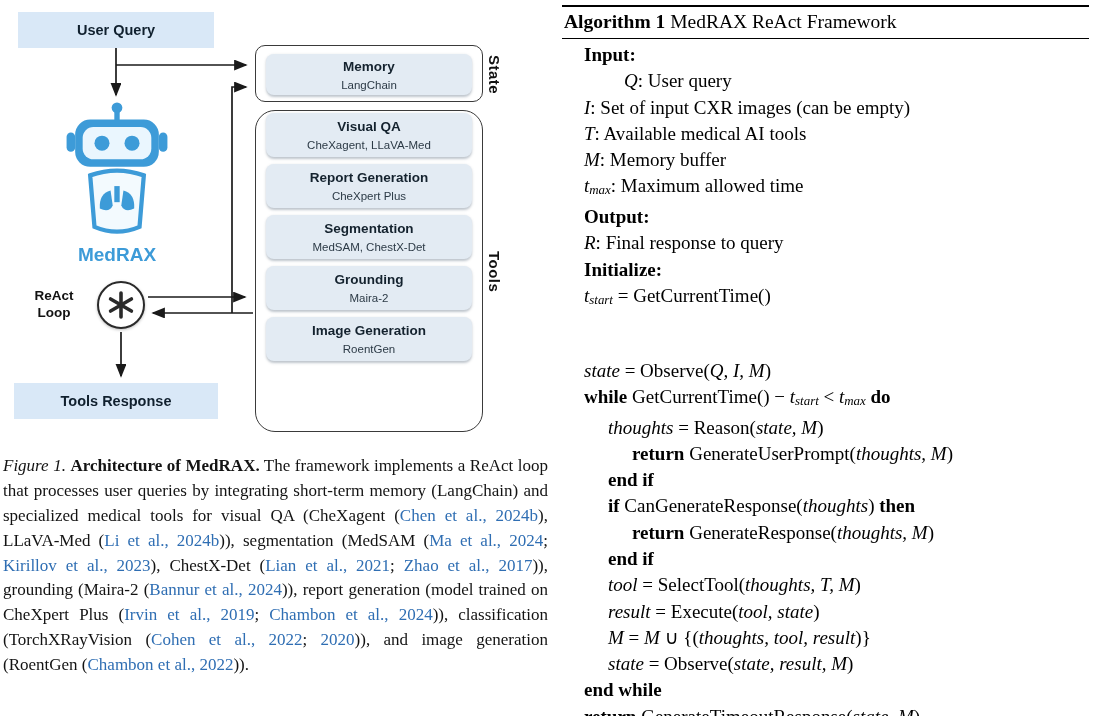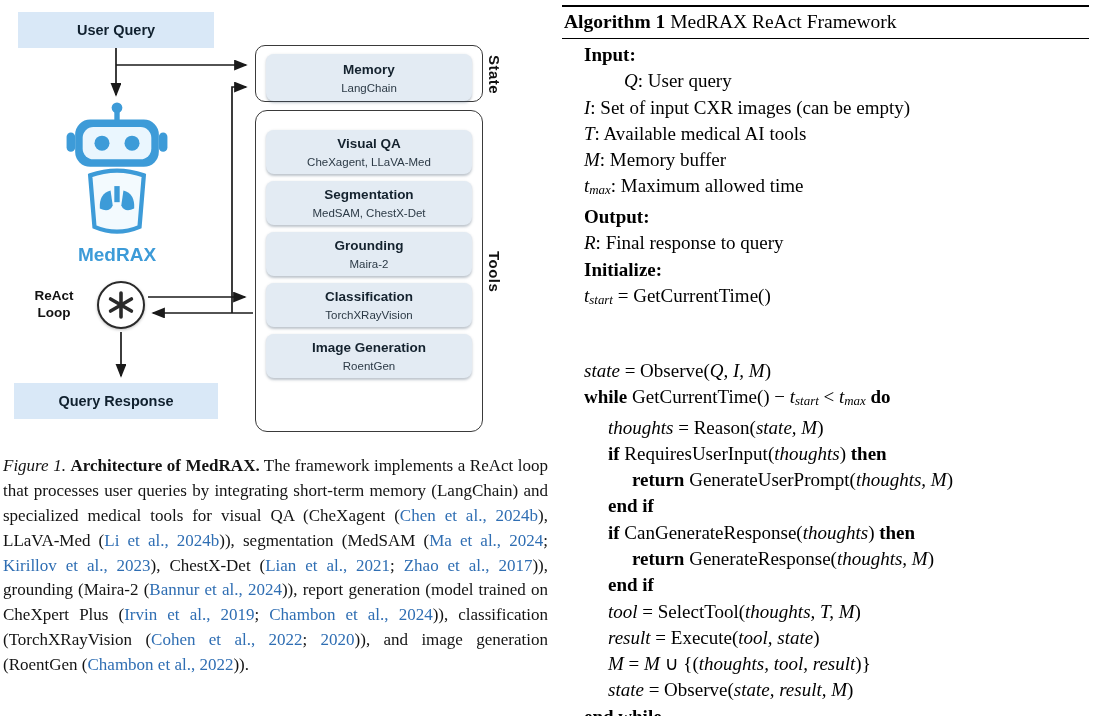--- a/index.html
+++ b/index.html
@@ -14,26 +14,26 @@
   .user-query{left:18px;top:12px;width:196px;height:36px}
   .agent-response{left:14px;top:383px;width:204px;height:36px}
   .robot{position:absolute;left:58px;top:100px;width:118px;height:142px;z-index:2}
   .medrax-label{position:absolute;left:58px;top:244px;width:118px;text-align:center;color:#3d9bd8;font-weight:bold;font-size:19px;z-index:2}
   .react-label{position:absolute;left:16px;top:288px;width:76px;text-align:center;font-weight:bold;font-size:13.5px;line-height:1.25;color:#111;z-index:2}
   .react-label span{display:block}
   .llm-circle{position:absolute;left:97px;top:281px;width:48px;height:48px;border:2px solid #2a2a2a;border-radius:50%;
         background:#fff;display:flex;align-items:center;justify-content:center;z-index:2;box-shadow:0 1px 3px rgba(0,0,0,.25)}
   .memory-container{position:absolute;left:255px;top:45px;width:228px;height:57px;border:1.4px solid #3a3a3a;border-radius:10px;
         background:#fff;padding:8px 10px;z-index:2}
-  .tools-container{position:absolute;left:255px;top:110px;width:228px;height:322px;border:1.4px solid #3a3a3a;border-radius:12px;
-        background:#fff;padding:19px 10px;z-index:2}
+  .tools-container{position:absolute;left:255px;top:110px;width:228px;height:322px;border:1.4px solid #3a3a3a;border-radius:20px;
+        background:#fff;padding:2px 10px;z-index:2}
   #tools-list{display:flex;flex-direction:column;gap:7px}
   .tool-box{background:#e3ebf3;border-radius:8px;height:44px;display:flex;flex-direction:column;align-items:center;justify-content:center;
         box-shadow:0 1.5px 2.5px rgba(70,90,110,.35)}
-  .memory-container .tool-box{height:47px}
+  .memory-container .tool-box{height:41px}
   .tool-title{font-weight:bold;font-size:13.5px;color:#14222e}
   .tool-sub{font-size:11.5px;color:#2c3a46;margin-top:5px}
   .side-label{position:absolute;left:486px;writing-mode:vertical-rl;font-weight:bold;font-size:15px;color:#111;
         letter-spacing:.5px;z-index:2;display:flex;align-items:center;justify-content:center}
   .side-label.state{top:47px;height:56px}
   .side-label.tools{top:238px;height:68px}
 
   
   .caption{position:absolute;left:3px;top:454px;width:545px;font-family:"Liberation Serif",serif;font-size:17px;
         line-height:1.465;text-align:justify;color:#131313}
@@ -99,46 +99,46 @@
   <div class="llm-circle">
     <svg viewBox="0 0 40 40" width="32" height="32">
       <g stroke="#2a2a2a" stroke-width="4.5" stroke-linecap="round">
         <line x1="20" y1="5" x2="20" y2="35"></line>
         <line x1="7" y1="12.5" x2="33" y2="27.5"></line>
         <line x1="7" y1="27.5" x2="33" y2="12.5"></line>
       </g>
     </svg>
   </div>
 
-  <div class="pill agent-response">Query Response</div>
+  <div class="pill agent-response">Tools Response</div>
 
   <div class="memory-container">
     <div class="tool-box">
       <div class="tool-title">Memory</div>
       <div class="tool-sub">LangChain</div>
     </div>
   </div>
 
   <div class="tools-container">
     <div id="tools-list">
         <div class="tool-box">
           <div class="tool-title">Visual QA</div>
           <div class="tool-sub">CheXagent, LLaVA-Med</div>
         </div>
         <div class="tool-box">
+          <div class="tool-title">Report Generation</div>
+          <div class="tool-sub">CheXpert Plus</div>
+        </div>
+        <div class="tool-box">
           <div class="tool-title">Segmentation</div>
           <div class="tool-sub">MedSAM, ChestX-Det</div>
         </div>
         <div class="tool-box">
           <div class="tool-title">Grounding</div>
           <div class="tool-sub">Maira-2</div>
-        </div>
-        <div class="tool-box">
-          <div class="tool-title">Classification</div>
-          <div class="tool-sub">TorchXRayVision</div>
         </div>
         <div class="tool-box">
           <div class="tool-title">Image Generation</div>
           <div class="tool-sub">RoentGen</div>
         </div>
       </div>
   </div>
 
   <div class="side-label state">State</div>
   <div class="side-label tools">Tools</div>
@@ -155,21 +155,20 @@
       <div class="algo-line" style="padding-left: 0px;"><span class="i">T</span><span>: Available medical AI tools</span></div>
       <div class="algo-line" style="padding-left: 0px;"><span class="i">M</span><span>: Memory buffer</span></div>
       <div class="algo-line" style="padding-left: 0px;"><span class="i">t</span><span class="i sub">max</span><span>: Maximum allowed time</span></div>
       <div class="algo-line" style="padding-left: 0px;"><span class="b">Output:</span></div>
       <div class="algo-line" style="padding-left: 0px;"><span class="i">R</span><span>: Final response to query</span></div>
       <div class="algo-line" style="padding-left: 0px;"><span class="b">Initialize:</span></div>
       <div class="algo-line" style="padding-left: 0px;"><span class="i">t</span><span class="i sub">start</span><span> = GetCurrentTime()</span></div>
       <div class="algo-line" style="padding-left: 0px; margin-top: 44px;"><span class="i">state</span><span> = Observe(</span><span class="i">Q, I, M</span><span>)</span></div>
       <div class="algo-line" style="padding-left: 0px;"><span class="b">while</span><span> GetCurrentTime() − </span><span class="i">t</span><span class="i sub">start</span><span> &lt; </span><span class="i">t</span><span class="i sub">max</span><span> </span><span class="b">do</span></div>
       <div class="algo-line" style="padding-left: 24px;"><span class="i">thoughts</span><span> = Reason(</span><span class="i">state, M</span><span>)</span></div>
-      <div class="algo-line" style="padding-left: 24px;"><span class="b">if</span><span> RequiresUserInput(</span><span class="i">thoughts</span><span>) </span><span class="b">then</span></div>
       <div class="algo-line" style="padding-left: 48px;"><span class="b">return</span><span> GenerateUserPrompt(</span><span class="i">thoughts, M</span><span>)</span></div>
       <div class="algo-line" style="padding-left: 24px;"><span class="b">end if</span></div>
       <div class="algo-line" style="padding-left: 24px;"><span class="b">if</span><span> CanGenerateResponse(</span><span class="i">thoughts</span><span>) </span><span class="b">then</span></div>
       <div class="algo-line" style="padding-left: 48px;"><span class="b">return</span><span> GenerateResponse(</span><span class="i">thoughts, M</span><span>)</span></div>
       <div class="algo-line" style="padding-left: 24px;"><span class="b">end if</span></div>
       <div class="algo-line" style="padding-left: 24px;"><span class="i">tool</span><span> = SelectTool(</span><span class="i">thoughts, T, M</span><span>)</span></div>
       <div class="algo-line" style="padding-left: 24px;"><span class="i">result</span><span> = Execute(</span><span class="i">tool, state</span><span>)</span></div>
       <div class="algo-line" style="padding-left: 24px;"><span class="i">M</span><span> = </span><span class="i">M</span><span> ∪ {(</span><span class="i">thoughts, tool, result</span><span>)}</span></div>
       <div class="algo-line" style="padding-left: 24px;"><span class="i">state</span><span> = Observe(</span><span class="i">state, result, M</span><span>)</span></div>
       <div class="algo-line" style="padding-left: 0px;"><span class="b">end while</span></div>

